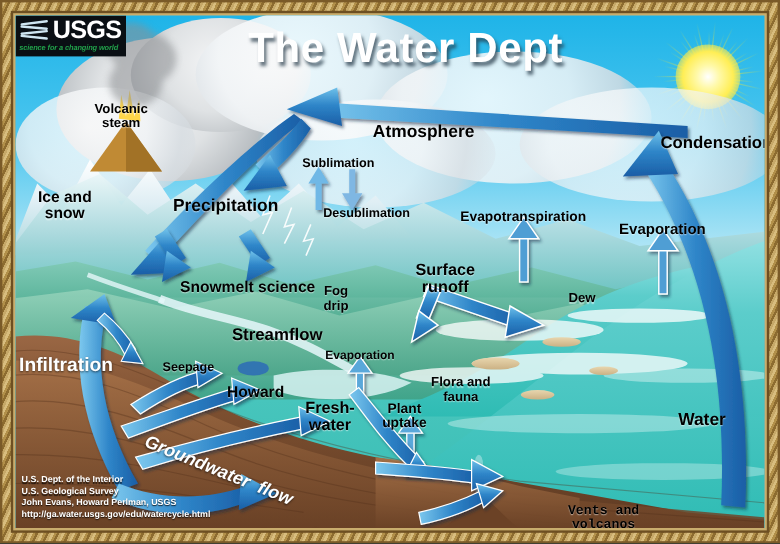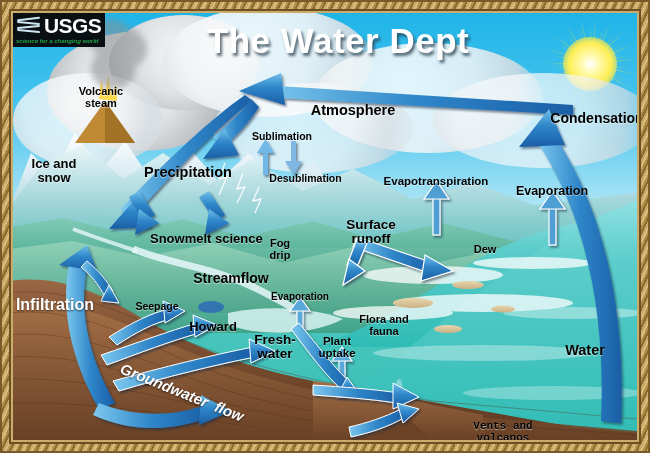--- a/index.html
+++ b/index.html
@@ -416,14 +416,20 @@
 water</div>
         <div class="lbl c" style="left: 324px; top: 322px; font-size: 11.5px;">Plant
 uptake</div>
         <div class="lbl c" style="left: 572px; top: 330px; font-size: 14.5px;">Water</div>
         <div class="lbl c" style="left: 490px; top: 408px; font-size: 11px; font-family: Liberation Mono, monospace;">Vents and
 volcanos</div>
         <div class="lbl w c" style="left: 272px; top: 426px; font-size: 14px;">Groundwater storage</div>
         <div class="lbl w" style="left: 108px; top: 347px; font-size: 15px; font-style: italic; transform: rotate(22deg); transform-origin: left center;">Groundwater  flow</div>
       </div>
 
+    <div class="credits" id="credits">
+        <div>U.S. Dept. of the Interior</div>
+        <div>U.S. Geological Survey</div>
+        <div>John Evans, Howard Perlman, USGS</div>
+        <div>http://ga.water.usgs.gov/edu/watercycle.html</div>
+      </div>
   </div>
 </div>
 
 </body></html>

